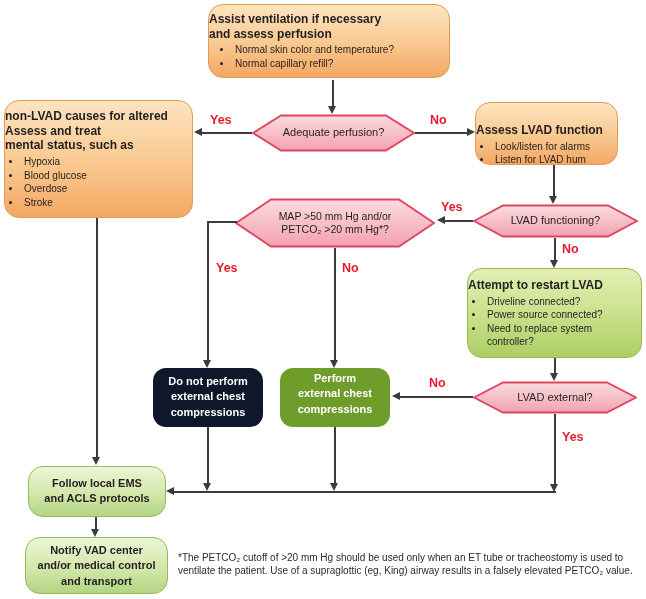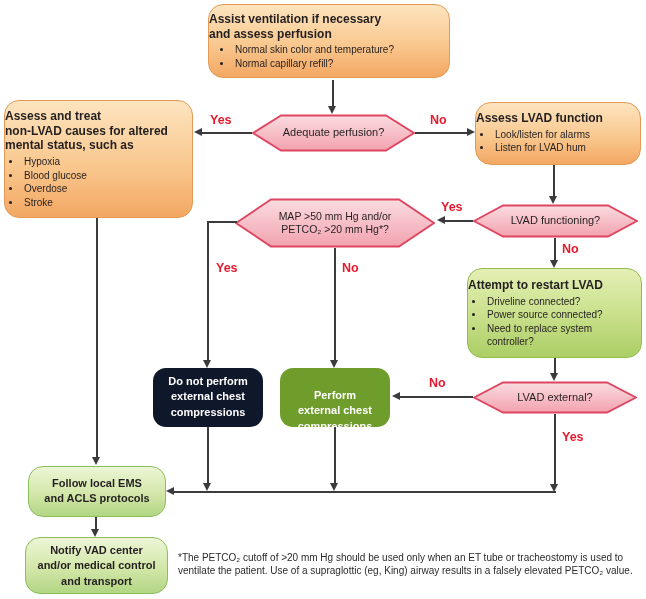--- a/index.html
+++ b/index.html
@@ -41,22 +41,22 @@
   <div class="box orange" style="left:208px;top:4px;width:242px;height:74px;padding-top:7px;">
     <div class="heading">Assist ventilation if necessary</div>
     <div class="heading">and assess perfusion</div>
     <ul>
       <li>Normal skin color and temperature?</li>
       <li>Normal capillary refill?</li>
     </ul>
   </div>
 
   <div class="box orange" style="left:4px;top:100px;width:189px;height:118px;padding-top:8px;">
+    <div class="heading">non-LVAD causes for altered</div>
     <div class="heading">Assess and treat</div>
-    <div class="heading">non-LVAD causes for altered</div>
     <div class="heading">mental status, such as</div>
     <ul class="tight">
       <li>Hypoxia</li>
       <li>Blood glucose</li>
       <li>Overdose</li>
       <li>Stroke</li>
     </ul>
   </div>
 
   <div class="hex" style="left:252px;top:114px;width:163px;height:38px;">
@@ -65,21 +65,21 @@
           <linearGradient id="pg1" x1="0" y1="0" x2="0" y2="1">
         <stop offset="0" stop-color="#FBDCE0"></stop>
             <stop offset="1" stop-color="#F2A2AF"></stop>
       </linearGradient>
         </defs>
       <polygon points="1,19 29,1.5 134,1.5 162,19 134,36.5 29,36.5" fill="url(#pg1)" stroke="#DD4560" stroke-width="1.8"></polygon>
     </svg>
     <div class="qt">Adequate perfusion?</div>
   </div>
 
-  <div class="box orange" style="left:475px;top:102px;width:166px;height:63px;padding-top:8px;border-radius:16px;">
+  <div class="box orange" style="left:475px;top:102px;width:143px;height:63px;padding-top:20px;">
     <div class="heading">Assess LVAD function</div>
     <ul class="tight">
       <li>Look/listen for alarms</li>
       <li>Listen for LVAD hum</li>
     </ul>
   </div>
 
   <div class="hex" style="left:473px;top:204px;width:165px;height:34px;">
     <svg width="165" height="34" viewBox="0 0 165 34">
       <defs>
@@ -119,21 +119,21 @@
   </div>
 
   <div class="box redsolid" style="left:153px;top:368px;width:110px;height:59px;padding-top:6px;">
     <div class="whitelines">
       <div>Do not perform</div>
       <div>external chest</div>
       <div>compressions</div>
     </div>
   </div>
 
-  <div class="box olivesolid" style="left:280px;top:368px;width:110px;height:59px;padding-top:20px;">
+  <div class="box olivesolid" style="left:280px;top:368px;width:110px;height:59px;padding-top:3px;">
     <div class="whitelines">
       <div>Perform</div>
       <div>external chest</div>
       <div>compressions</div>
     </div>
   </div>
 
   <div class="hex" style="left:473px;top:381px;width:164px;height:33px;">
     <svg width="164" height="33" viewBox="0 0 164 33">
       <defs>

